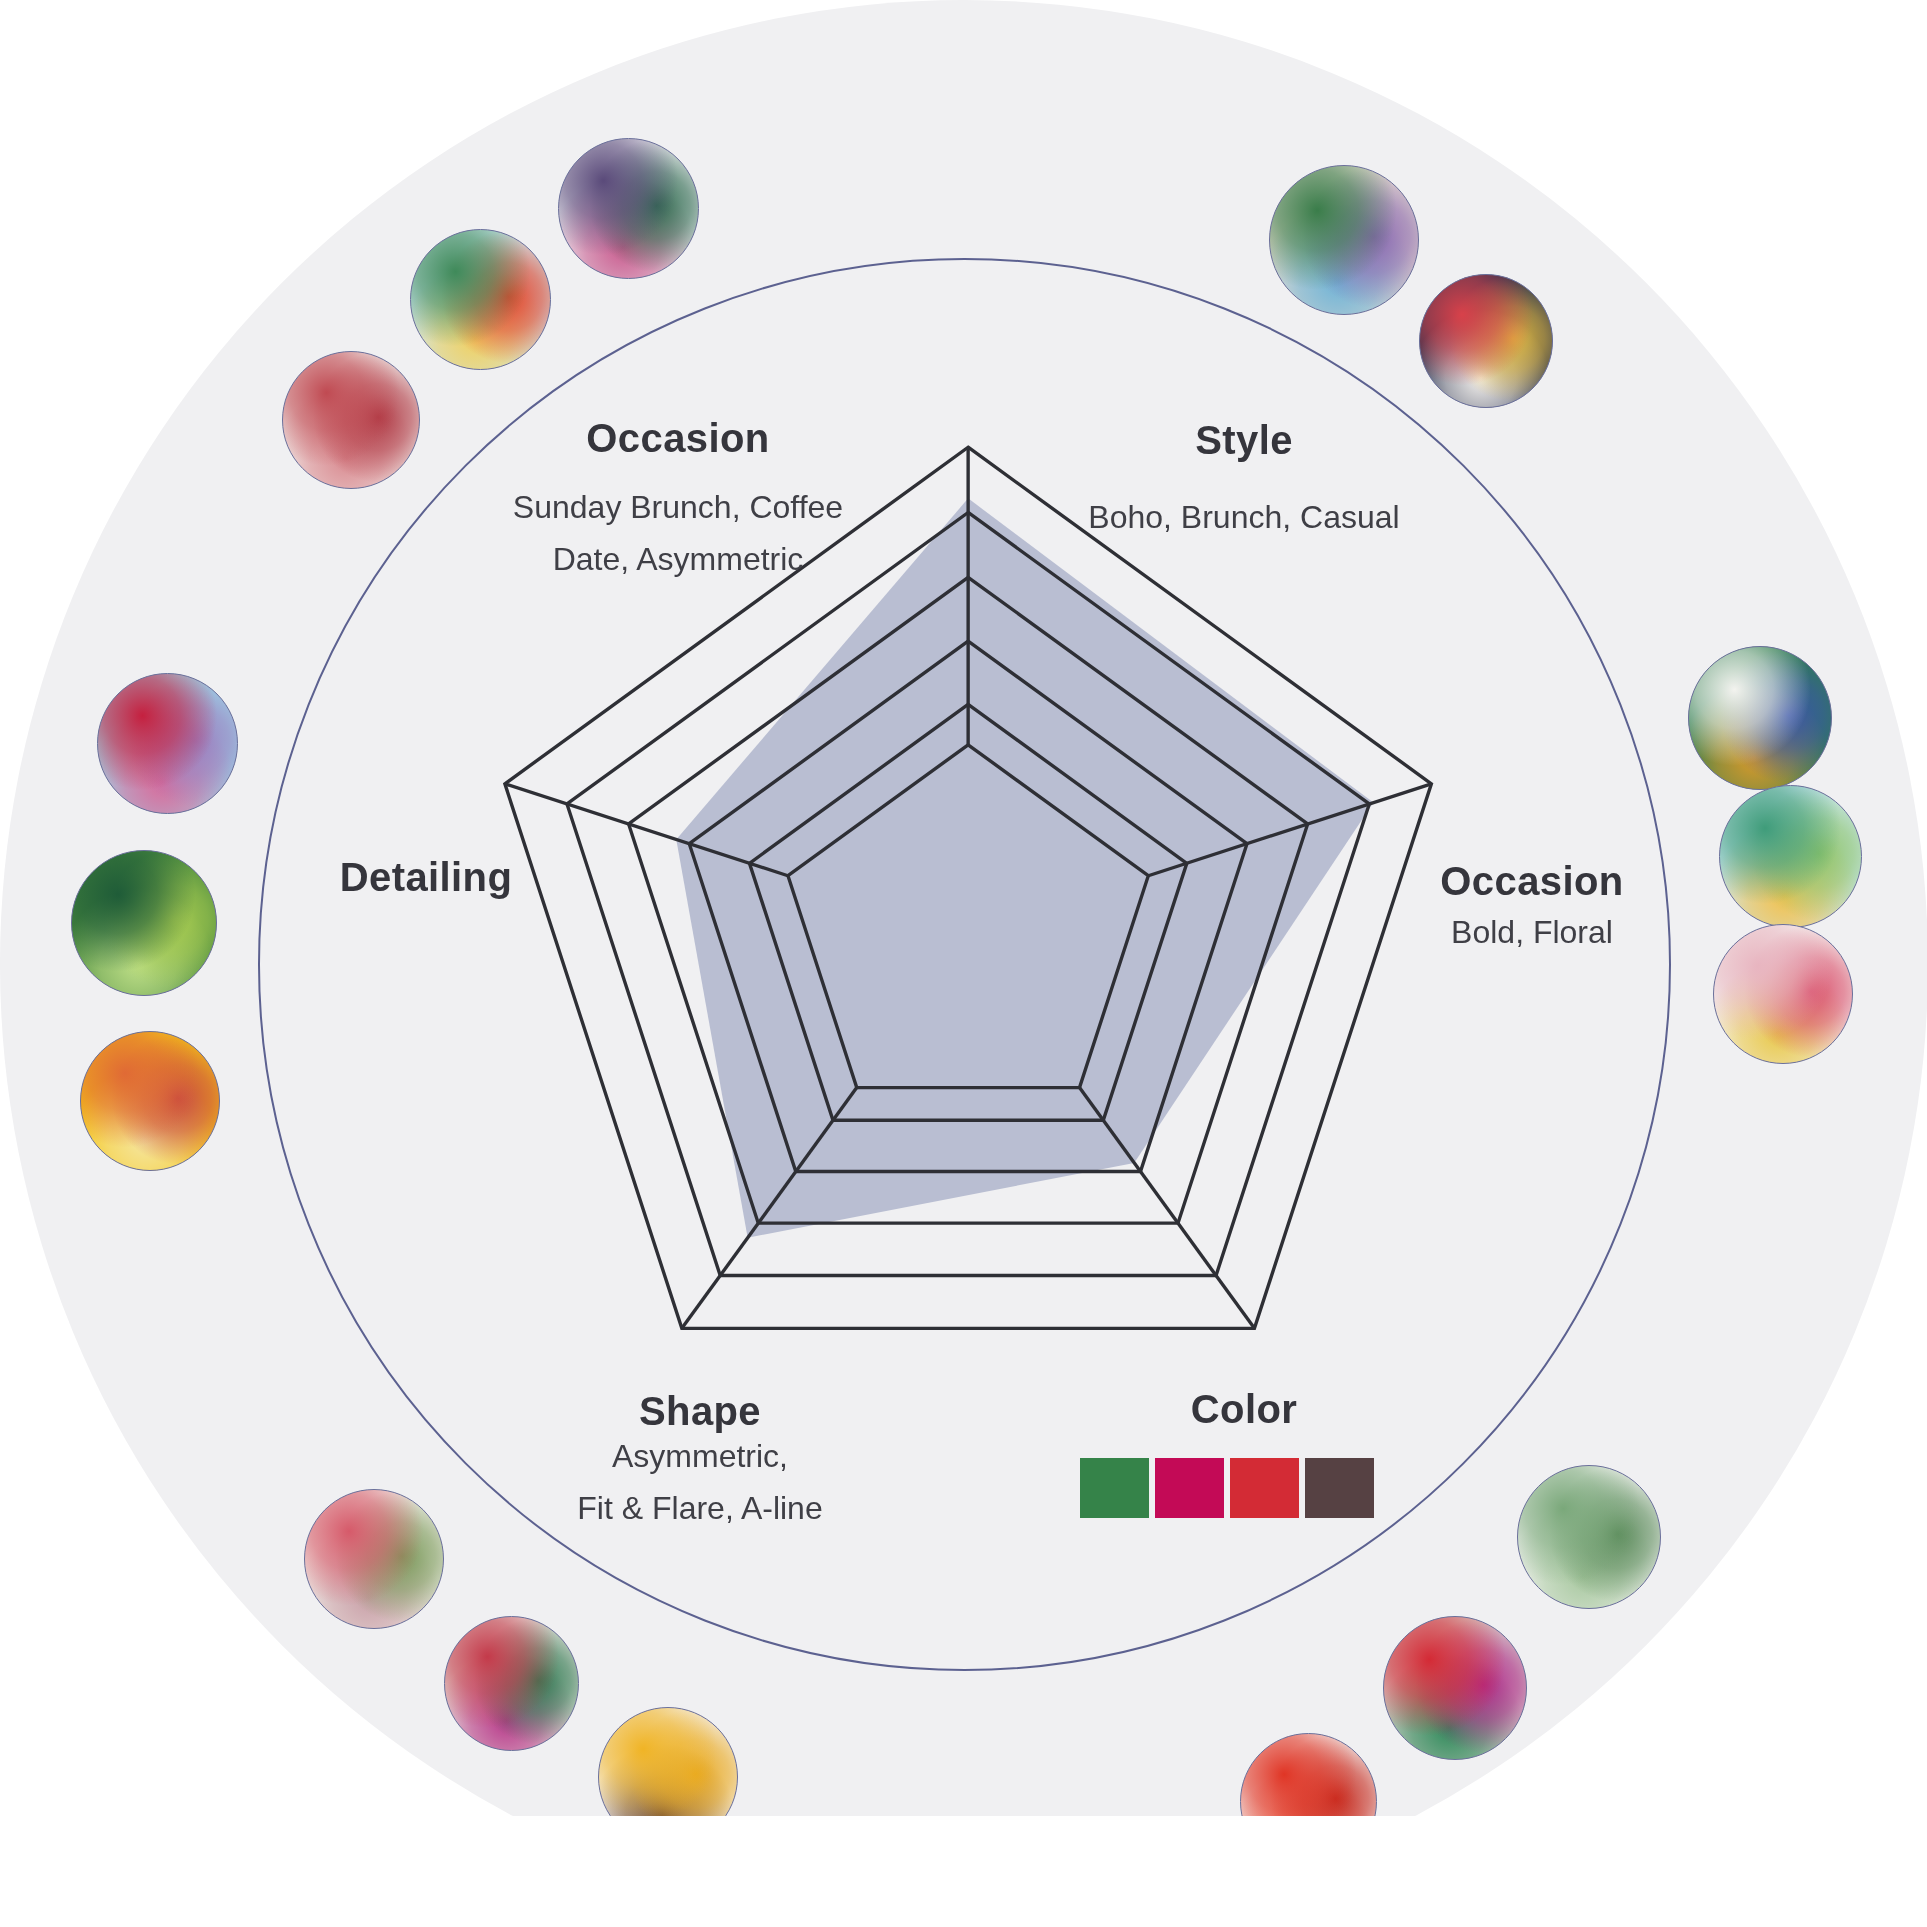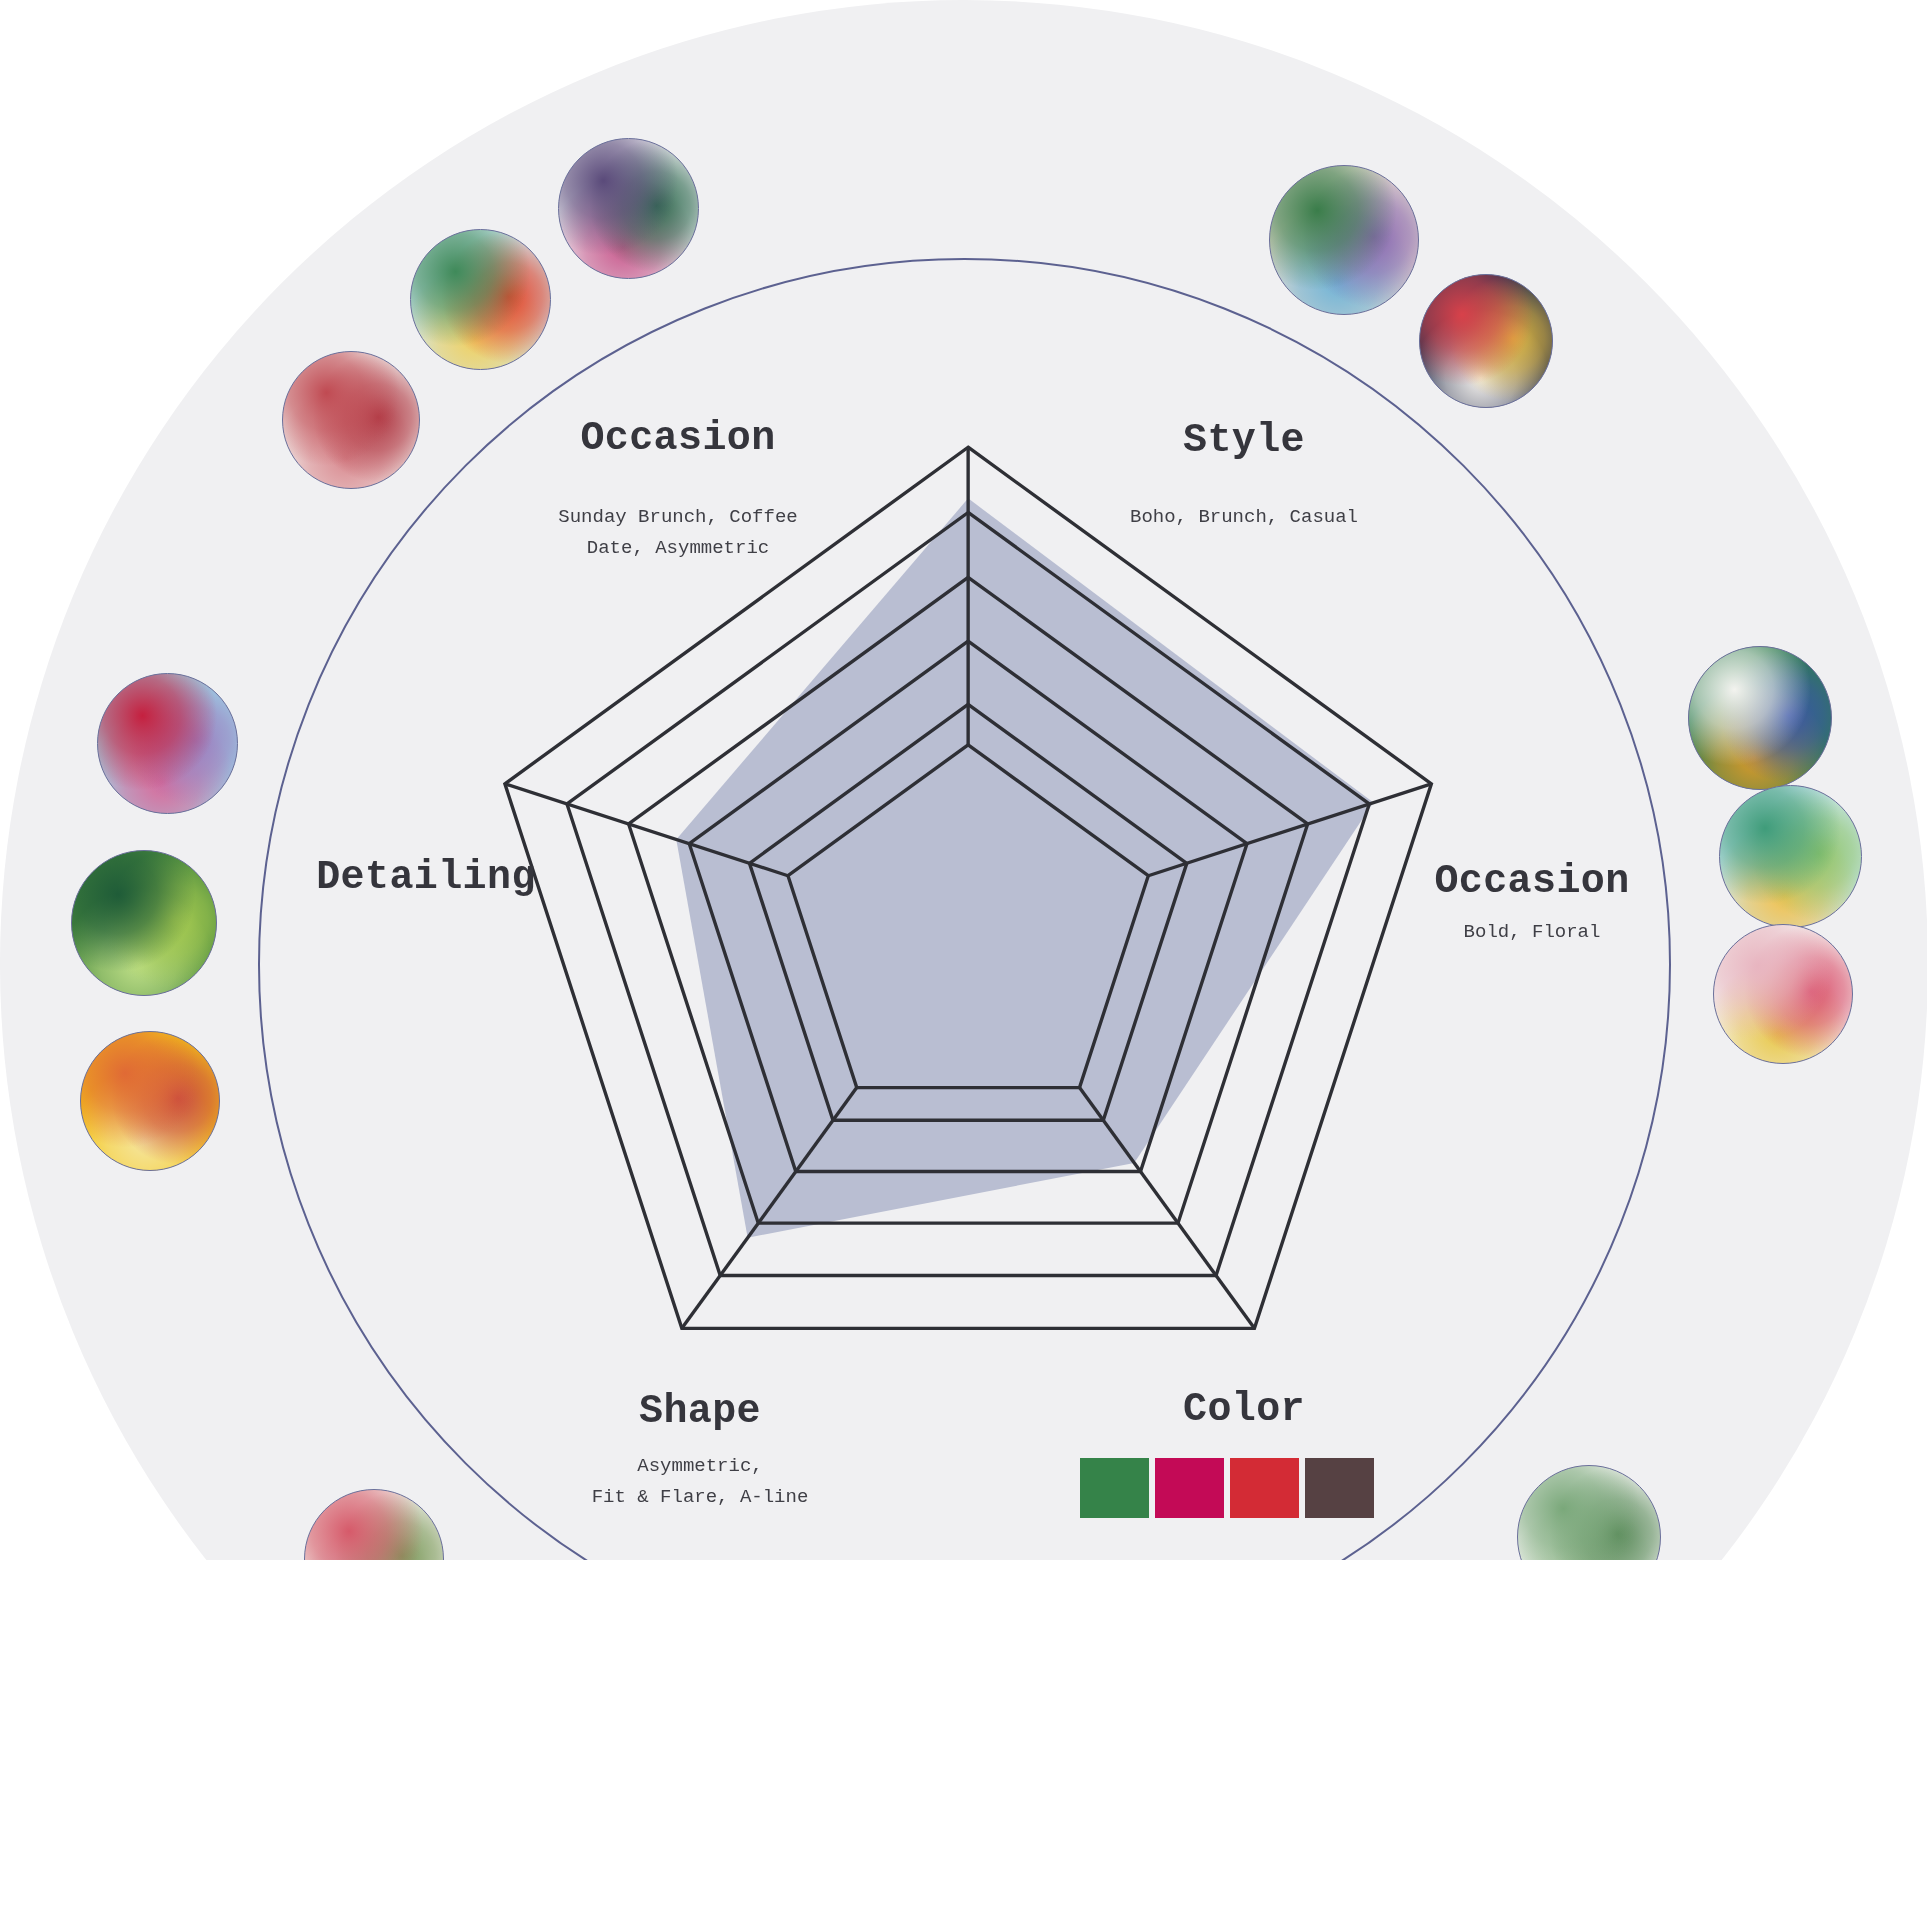--- a/index.html
+++ b/index.html
@@ -1,36 +1,36 @@
 <!DOCTYPE html>
 <html style="font-size:12px"><head>
 <meta charset="utf-8">
 <style>
   html,body{margin:0;padding:0;background:#ffffff;}
   .canvas{
-    position:relative; width:1928px; height:1560px; overflow:hidden;
-    font-family:Liberation Mono, monospace;
+    position:relative; width:1928px; height:1816px; overflow:hidden;
+    font-family:Liberation Sans, sans-serif;
   }
   .big-circle{
     position:absolute; left:0; top:0; width:1928px; height:1928px;
     border-radius:50%; background:#f0f0f2;
   }
   .thin-circle{
     position:absolute; left:258px; top:258px; width:1413px; height:1413px;
     border-radius:50%; border:2.3px solid #5c6190; box-sizing:border-box;
   }
   #radar-svg{position:absolute; left:0; top:0; width:1928px; height:1928px;}
   .label-title{
     position:absolute; transform:translate(-50%,-50%);
     font-size:40px; font-weight:700; color:#35353c; letter-spacing:0.4px;
     white-space:nowrap; text-align:center;
   }
   .label-sub{
     position:absolute; transform:translate(-50%,-50%);
-    font-size:19px; font-weight:400; color:#3f3f46;
+    font-size:32px; font-weight:400; color:#3f3f46;
     white-space:nowrap; text-align:center; line-height:1.63;
   }
   .t-occasion{left:678px; top:438px;}
   .s-occasion{left:678px; top:533px;}
   .t-style{left:1244px; top:440px;}
   .s-style{left:1244px; top:517px;}
   .t-pattern{left:1532px; top:881px;}
   .s-pattern{left:1532px; top:932px;}
   .t-detailing{left:394px; top:877px;margin-left:32px;}
   .t-shape{left:700px; top:1411px;}

